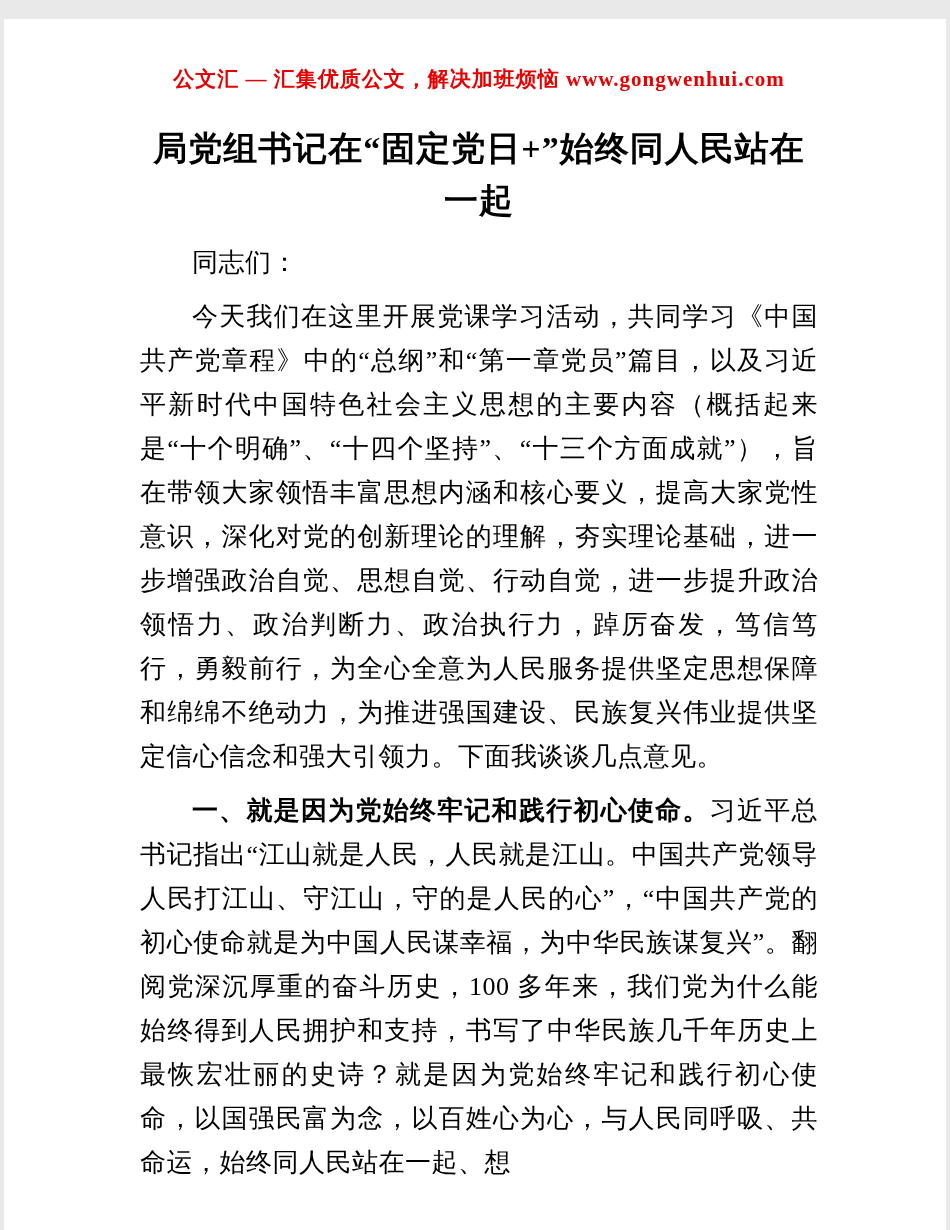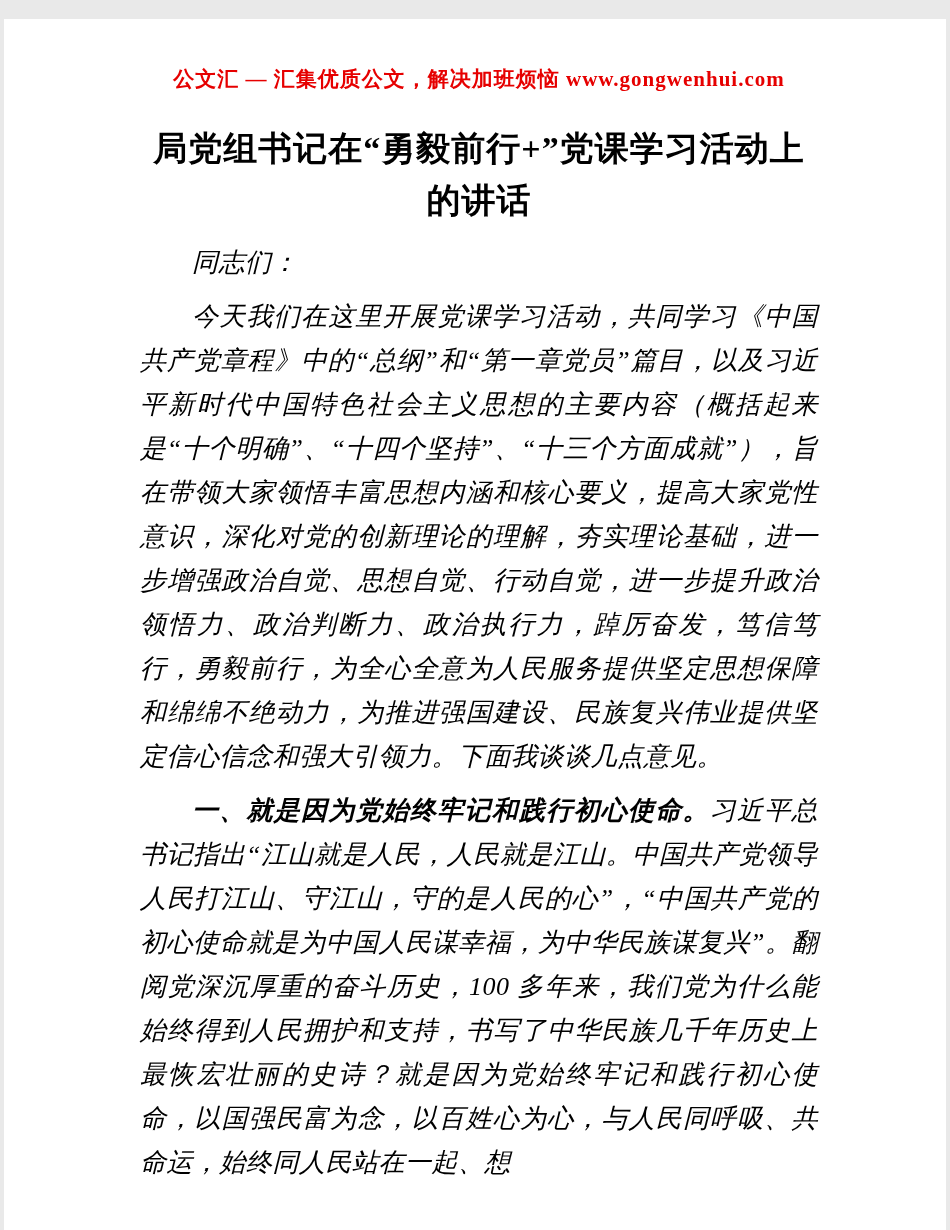--- a/index.html
+++ b/index.html
@@ -36,34 +36,33 @@
   }
   .doc-body p {
     margin: 0 0 10px 0;
     font-size: 26px;
     line-height: 44px;
     color: #000000;
     text-align: justify;
     text-indent: 2em;
     letter-spacing: 0.5px;
     word-break: break-all;
-    font-style: italic;
   }
   .doc-body p .lead {
     font-weight: bold;
   }
 </style>
 </head>
 <body>
 
 <div class="page">
 
   <div class="watermark">公文汇 — 汇集优质公文，解决加班烦恼 www.gongwenhui.com</div>
 
-  <h1 class="title">局党组书记在“勇毅前行+”党课学习活动上的讲话</h1>
+  <h1 class="title">局党组书记在“固定党日+”始终同人民站在一起</h1>
 
   <div class="doc-body">
 
     <p>同志们：</p>
 
     <p>今天我们在这里开展党课学习活动，共同学习《中国共产党章程》中的“总纲”和“第一章党员”篇目，以及习近平新时代中国特色社会主义思想的主要内容（概括起来是“十个明确”、“十四个坚持”、“十三个方面成就”），旨在带领大家领悟丰富思想内涵和核心要义，提高大家党性意识，深化对党的创新理论的理解，夯实理论基础，进一步增强政治自觉、思想自觉、行动自觉，进一步提升政治领悟力、政治判断力、政治执行力，踔厉奋发，笃信笃行，勇毅前行，为全心全意为人民服务提供坚定思想保障和绵绵不绝动力，为推进强国建设、民族复兴伟业提供坚定信心信念和强大引领力。下面我谈谈几点意见。</p>
 
     <p><span class="lead">一、就是因为党始终牢记和践行初心使命。</span><span>习近平总书记指出“江山就是人民，人民就是江山。中国共产党领导人民打江山、守江山，守的是人民的心”，“中国共产党的初心使命就是为中国人民谋幸福，为中华民族谋复兴”。翻阅党深沉厚重的奋斗历史，100 多年来，我们党为什么能始终得到人民拥护和支持，书写了中华民族几千年历史上最恢宏壮丽的史诗？就是因为党始终牢记和践行初心使命，以国强民富为念，以百姓心为心，与人民同呼吸、共命运，始终同人民站在一起、想</span></p>
 
   </div>

